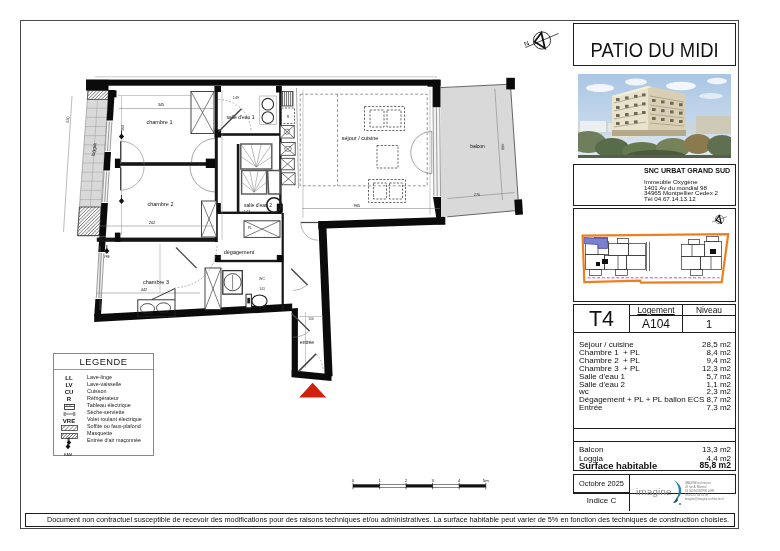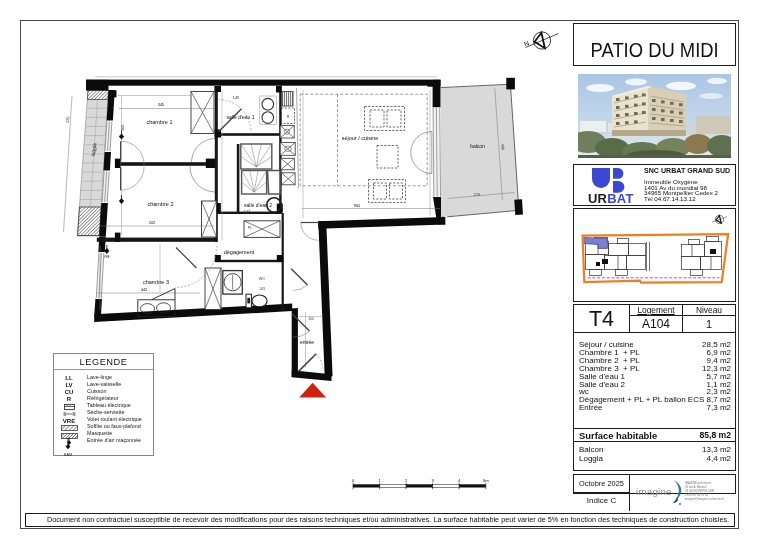--- a/index.html
+++ b/index.html
@@ -574,26 +574,20 @@
 <ellipse cx="64" cy="77" rx="20" ry="9" fill="#66784f"></ellipse>
 <ellipse cx="95" cy="74" rx="17" ry="10" fill="#75825a"></ellipse>
 <ellipse cx="120" cy="70" rx="14" ry="10" fill="#8a7a4e"></ellipse>
 <ellipse cx="144" cy="72" rx="15" ry="11" fill="#5f7050"></ellipse>
 <ellipse cx="78" cy="82" rx="30" ry="6" fill="#4c5a41"></ellipse>
 <rect x="0" y="81" width="153" height="3" fill="#55604a"></rect>
 </svg></div>
 
 <div class="bx" style="left:573px;top:164px;width:163px;height:42px;">
 
-  <div class="abs" style="left:10px;top:1px;"><svg width="58" height="40" viewBox="0 0 58 40">
-<path d="M 8 2 L 26 2 L 26 13 A 9 9 0 0 1 8 13 Z" fill="#3c47d4"></path>
-<path d="M 29 2 L 34 2 A 5.4 5.4 0 0 1 34 12.8 L 29 12.8 Z" fill="#3c47d4"></path>
-<path d="M 29 15 L 34.5 15 A 5.9 5.9 0 0 1 34.5 26.8 L 29 26.8 Z" fill="#3c47d4"></path>
-<text x="4" y="37" font-family="Liberation Sans, sans-serif" font-size="13" font-weight="bold" letter-spacing="0.2" fill="#1a1a1a">UR<tspan fill="#3c47d4">BAT</tspan></text>
-</svg></div>
 
   <div class="abs" style="left:70px;top:2px;font-size:7.1px;font-weight:bold;color:#111;white-space:nowrap;">SNC URBAT GRAND SUD</div>
 
   <div class="abs" style="left:70px;top:14px;font-size:6.2px;line-height:5.7px;color:#111;white-space:nowrap;">
   Immeuble Oxygène<br>1401 Av du mondial 98<br>34965 Montpellier Cedex 2<br>Tél 04.67.14.13.12</div>
 </div>
 
 <div class="bx" style="left:573px;top:208px;width:163px;height:93.5px;">
   <div class="abs" style="left:1px;top:1px;"><svg width="161" height="92" viewBox="0 0 161 92">
 
@@ -656,21 +650,21 @@
 
   <div class="abs" style="left:109px;top:10.5px;width:52px;height:17px;border-bottom:1px solid #1d1d1d;text-align:center;font-size:11px;line-height:16px;color:#111;">1</div>
 
   <div class="abs" style="left:5px;top:36px;width:152px;">
       <div class="arow">
         <span>Séjour / cuisine</span>
         <span class="v">28,5 m2</span>
       </div>
       <div class="arow">
         <span>Chambre 1&nbsp; + PL</span>
-        <span class="v">6,9 m2</span>
+        <span class="v">8,4 m2</span>
       </div>
       <div class="arow">
         <span>Chambre 2&nbsp; + PL</span>
         <span class="v">9,4 m2</span>
       </div>
       <div class="arow">
         <span>Chambre 3&nbsp; + PL</span>
         <span class="v">12,3 m2</span>
       </div>
       <div class="arow">
@@ -689,21 +683,21 @@
         <span>Dégagement + PL + PL ballon ECS</span>
         <span class="v">8,7 m2</span>
       </div>
       <div class="arow">
         <span>Entrée</span>
         <span class="v">7,3 m2</span>
       </div>
     </div>
 
   <div class="abs" style="left:0;top:123px;width:161px;height:14px;border-top:1px solid #1d1d1d;border-bottom:1px solid #1d1d1d;">
-    <div style="display:flex;justify-content:space-between;padding:0 4px 0 5px;font-size:9.4px;font-weight:bold;line-height:13px;color:#111;">
+    <div style="display:flex;justify-content:space-between;padding:0 4px 0 5px;font-size:9.4px;font-weight:bold;line-height:13px;color:#111;margin-top:30px;">
         <span>Surface habitable</span>
         <span style="font-size:8.6px;padding-left:28px;">85,8 m2</span>
       </div>
   </div>
 
   <div class="abs" style="left:5px;top:141px;width:152px;">
     <div class="arow" style="line-height:8.8px;">
         <span>Balcon</span>
         <span class="v">13,3 m2</span>
       </div>

